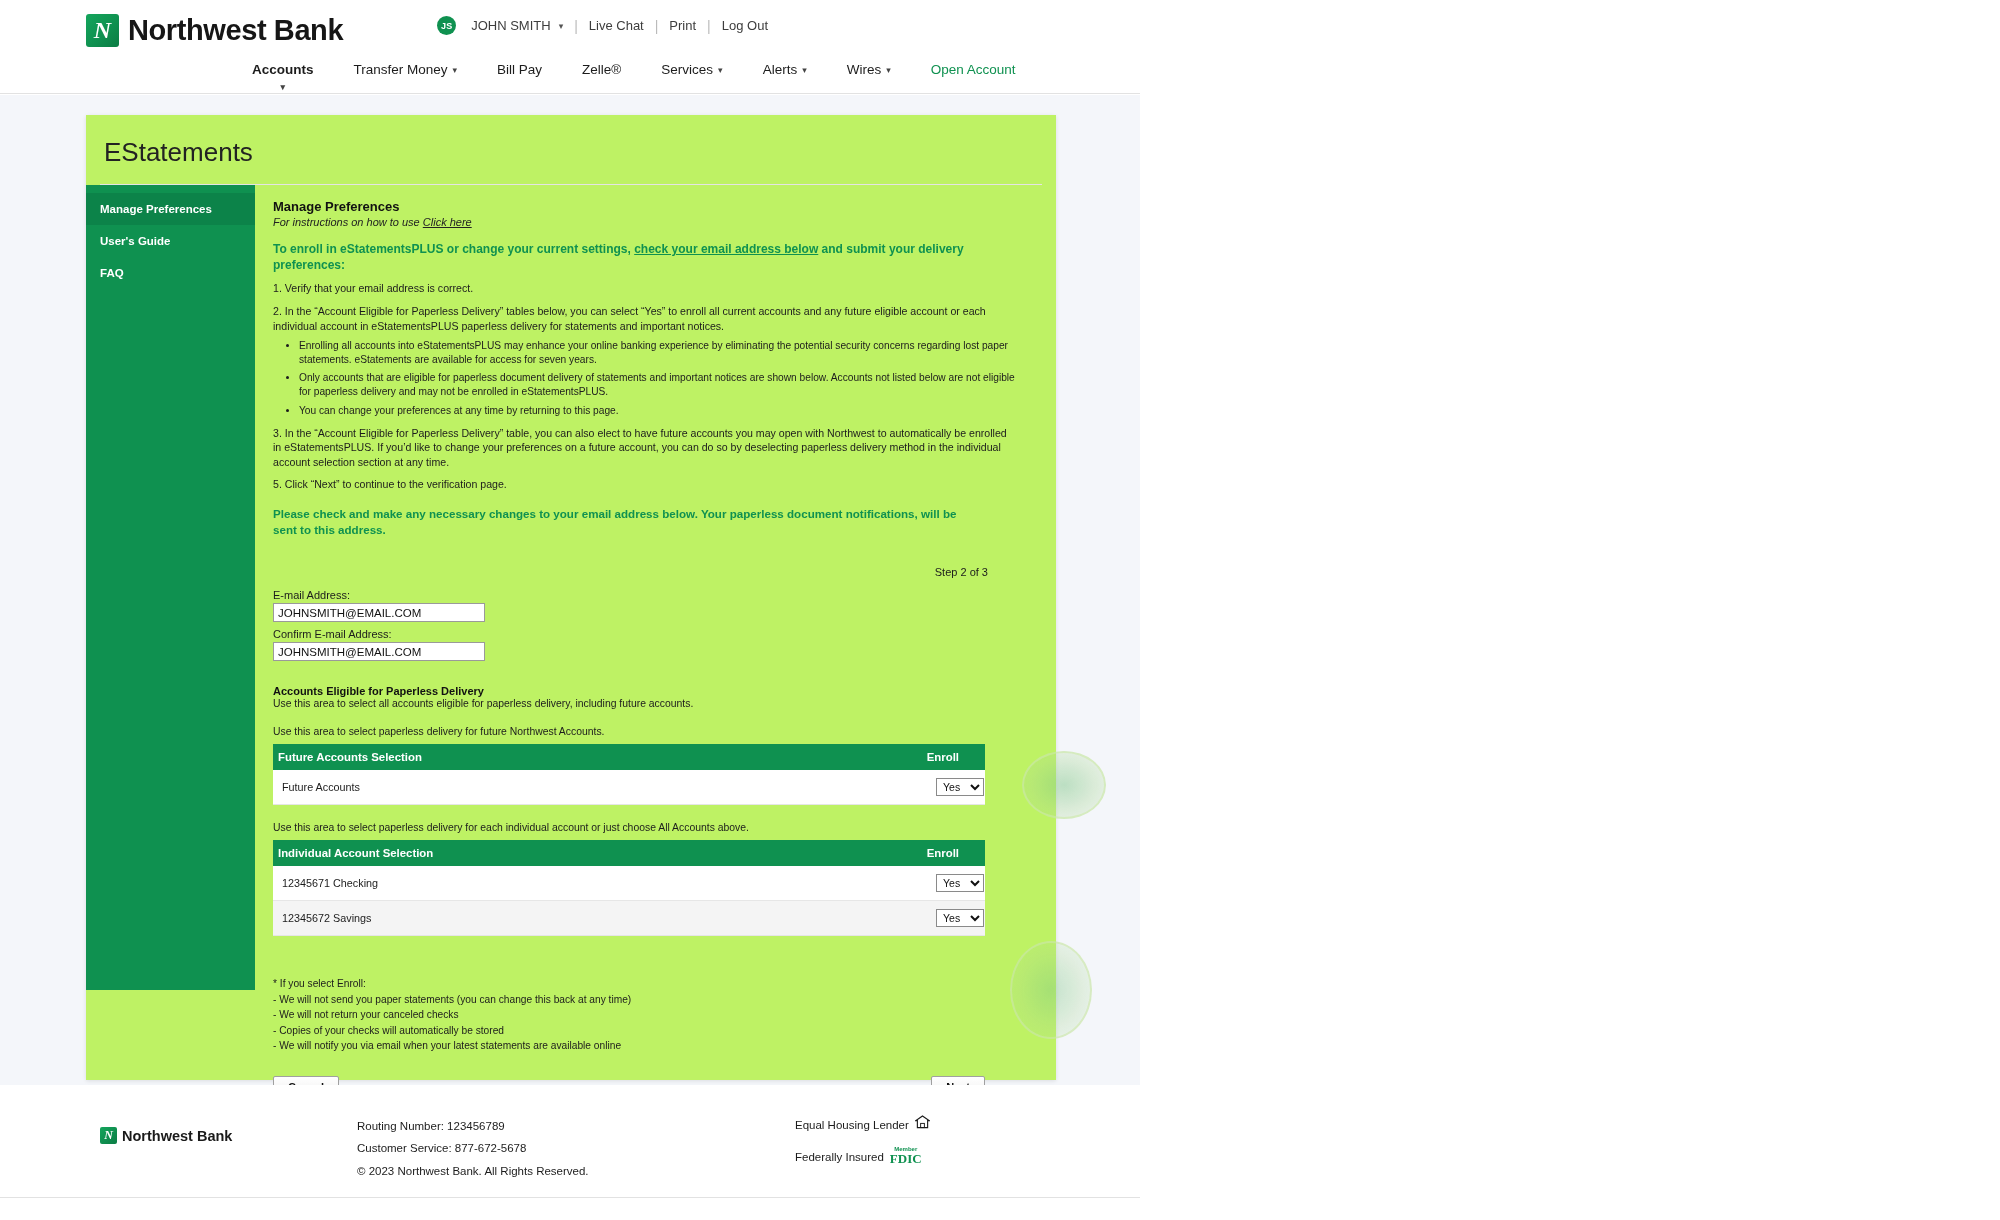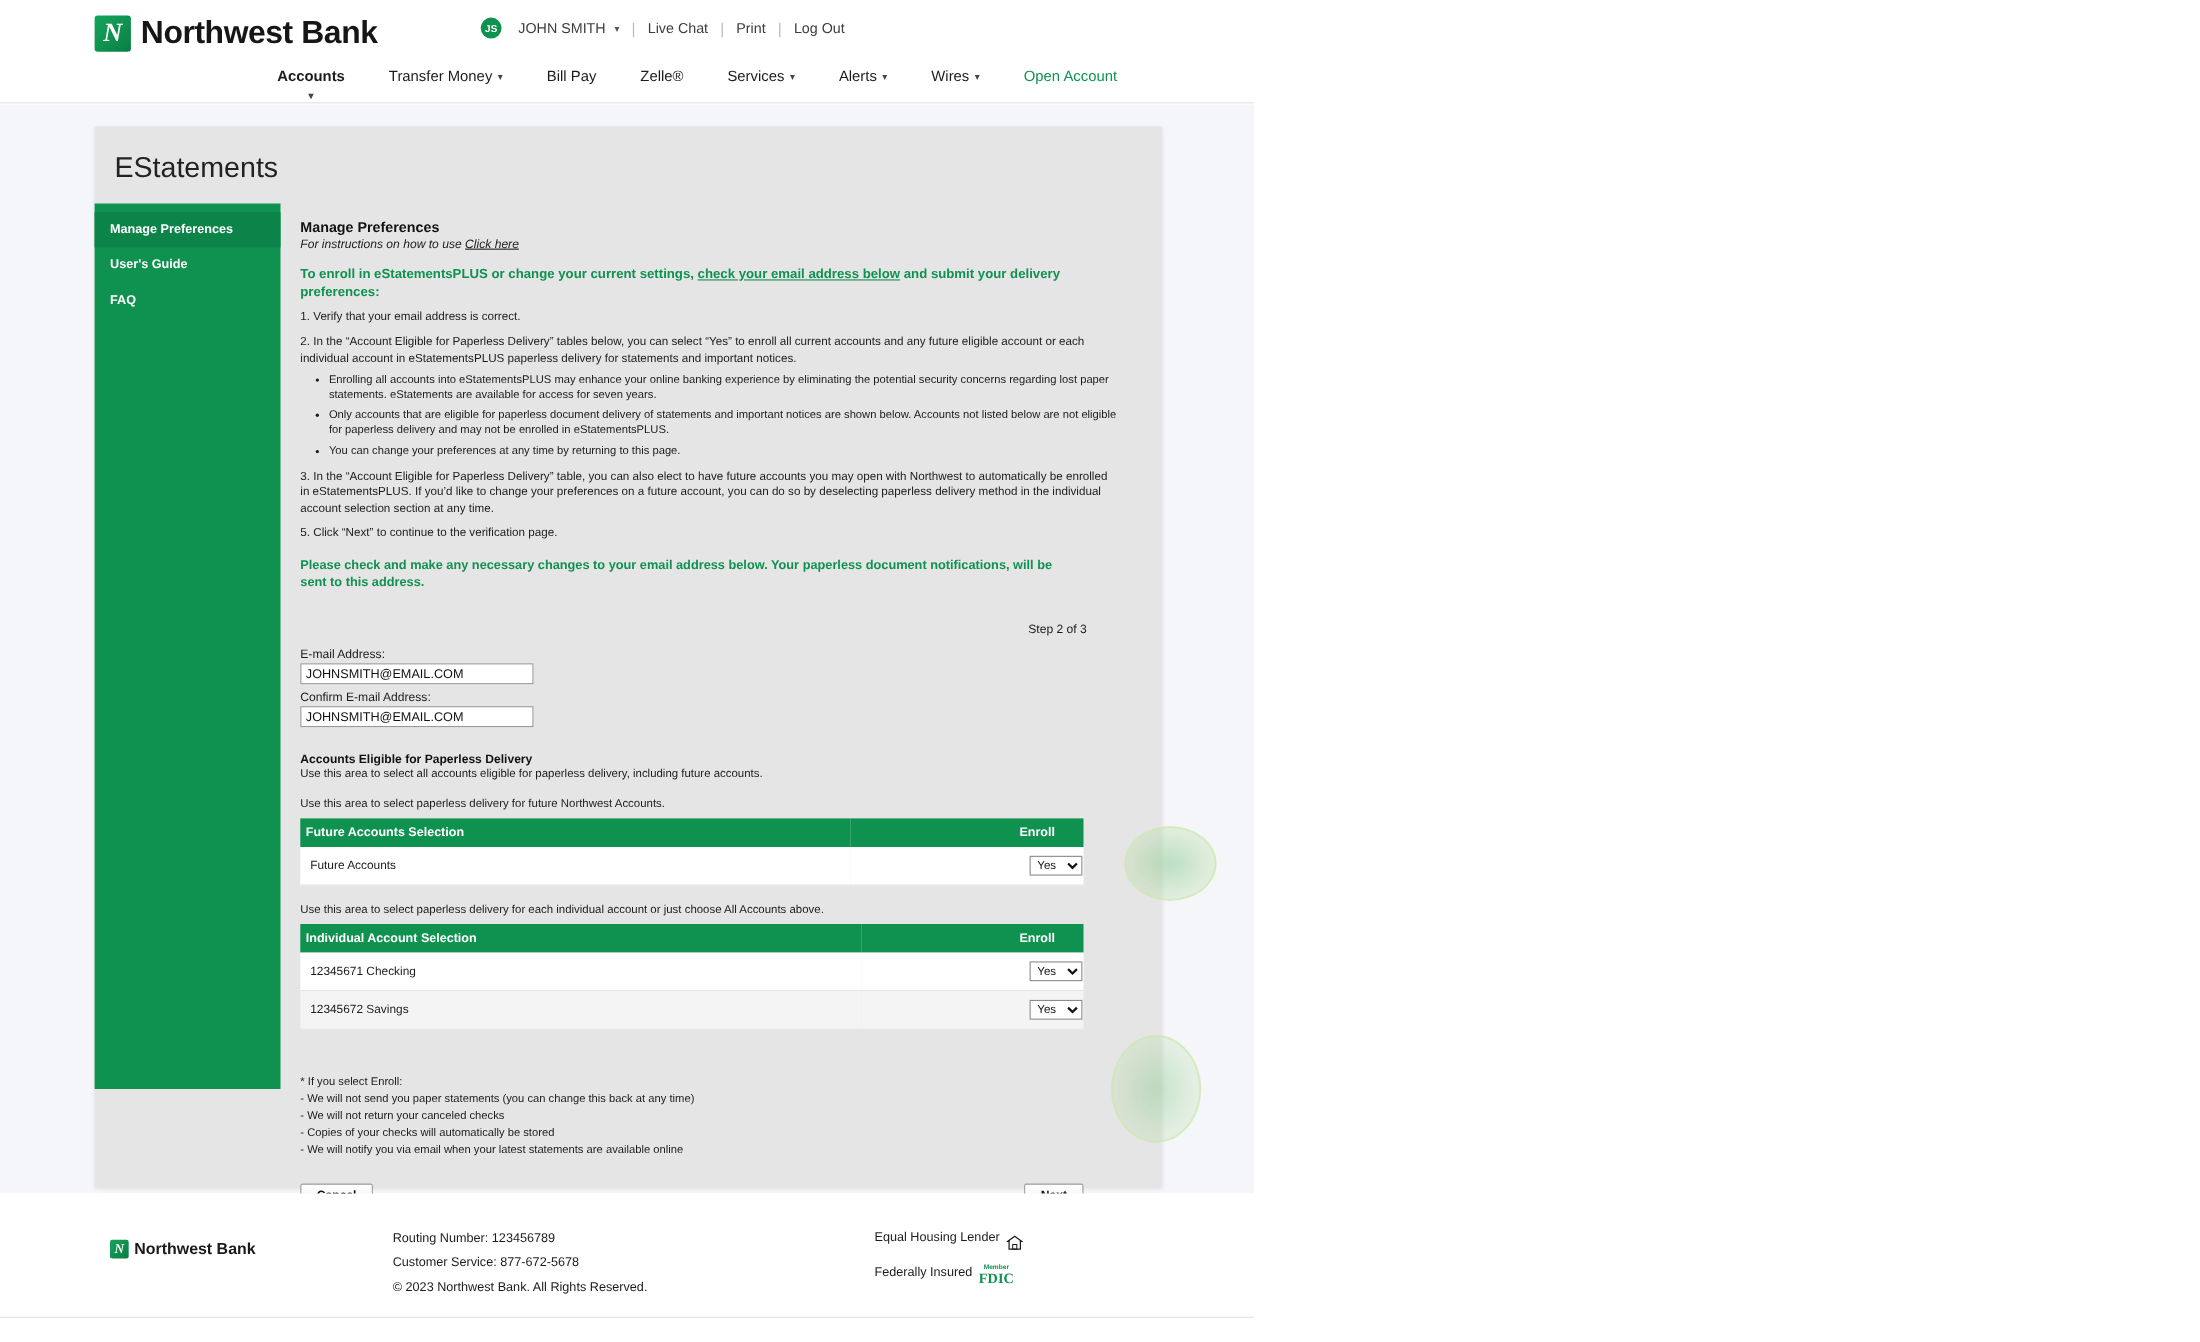--- a/index.html
+++ b/index.html
@@ -53,21 +53,21 @@
   .nav-item.active { font-weight:bold; border-bottom:2.5px solid #111;flex-direction:column; }
   .nav-item.accent { color:#0f9150; }
   .nav-caret { font-size:9px; color:#444; }
 
   
   .page-bg { position:absolute; left:0; top:95px; width:1140px; height:990px; background:#f4f6fa; }
 
   
   .card {
     position:absolute; left:86px; top:115px; width:970px; height:965px;
-    background:#e5e5e5; box-shadow:0 1px 4px rgba(0,0,0,0.10);
+    background:#bef264; box-shadow:0 1px 4px rgba(0,0,0,0.10);
   }
   .card-title { font-size:26px; color:#222; padding:22px 0 16px 18px; font-weight:normal; }
   .card-rule { height:1px; background:#e4e4e4; margin:0 14px; }
 
   .body-wrap { display:flex; align-items:flex-start; }
   
   .sidebar { width:169px; background:#0f9150; min-height:805px; padding-top:8px; flex:0 0 169px; }
   .side-item { color:#fff; font-size:11.5px; font-weight:bold; padding:10px 0 10px 14px; cursor:pointer; }
   .side-item.active { background:#0c8349; }
 
@@ -145,21 +145,21 @@
   .footer { position:absolute; left:0; top:1085px; width:1140px; height:135px; background:#ffffff; }
   .foot-inner { position:relative; height:100%; }
   .foot-brand { position:absolute; left:100px; top:42px; display:flex; align-items:center; gap:5px; }
   .foot-mark { width:17px; height:17px; border-radius:2px;
     background:linear-gradient(135deg,#14a55c 0%,#0b7c44 100%); position:relative; }
   .foot-mark .n { position:absolute; inset:0; color:#fff; font-weight:bold; font-size:12px;
     line-height:17px; text-align:center; font-family:"Liberation Serif", serif; font-style:italic; }
   .foot-name { font-size:14.5px; font-weight:bold; color:#1a1a1a; }
   .foot-col { position:absolute; left:357px; top:30px; font-size:11.5px; color:#1c1c1c; line-height:1.95; }
   .foot-right { position:absolute; left:795px; top:30px; font-size:11.5px; color:#1c1c1c; line-height:1.9; }
-  .foot-right .ln { display:flex; align-items:flex-end; gap:6px; margin-bottom:10px; }
+  .foot-right .ln { display:flex; align-items:flex-start; gap:6px; margin-bottom:10px; }
   .ehl-icon { width:15px; height:14px; }
   .fdic { font-family:"Liberation Serif", serif; font-weight:bold; font-size:13px;
     color:#0f9150; line-height:0.95; text-align:center; }
   .fdic small { display:block; font-size:6px; font-family:"Liberation Sans",sans-serif; }
   .foot-rule { position:absolute; left:0; bottom:22px; width:1140px; height:1px; background:#e2e2e2; }
 </style>
 </head>
 <body>
 
 <div class="viewport">

